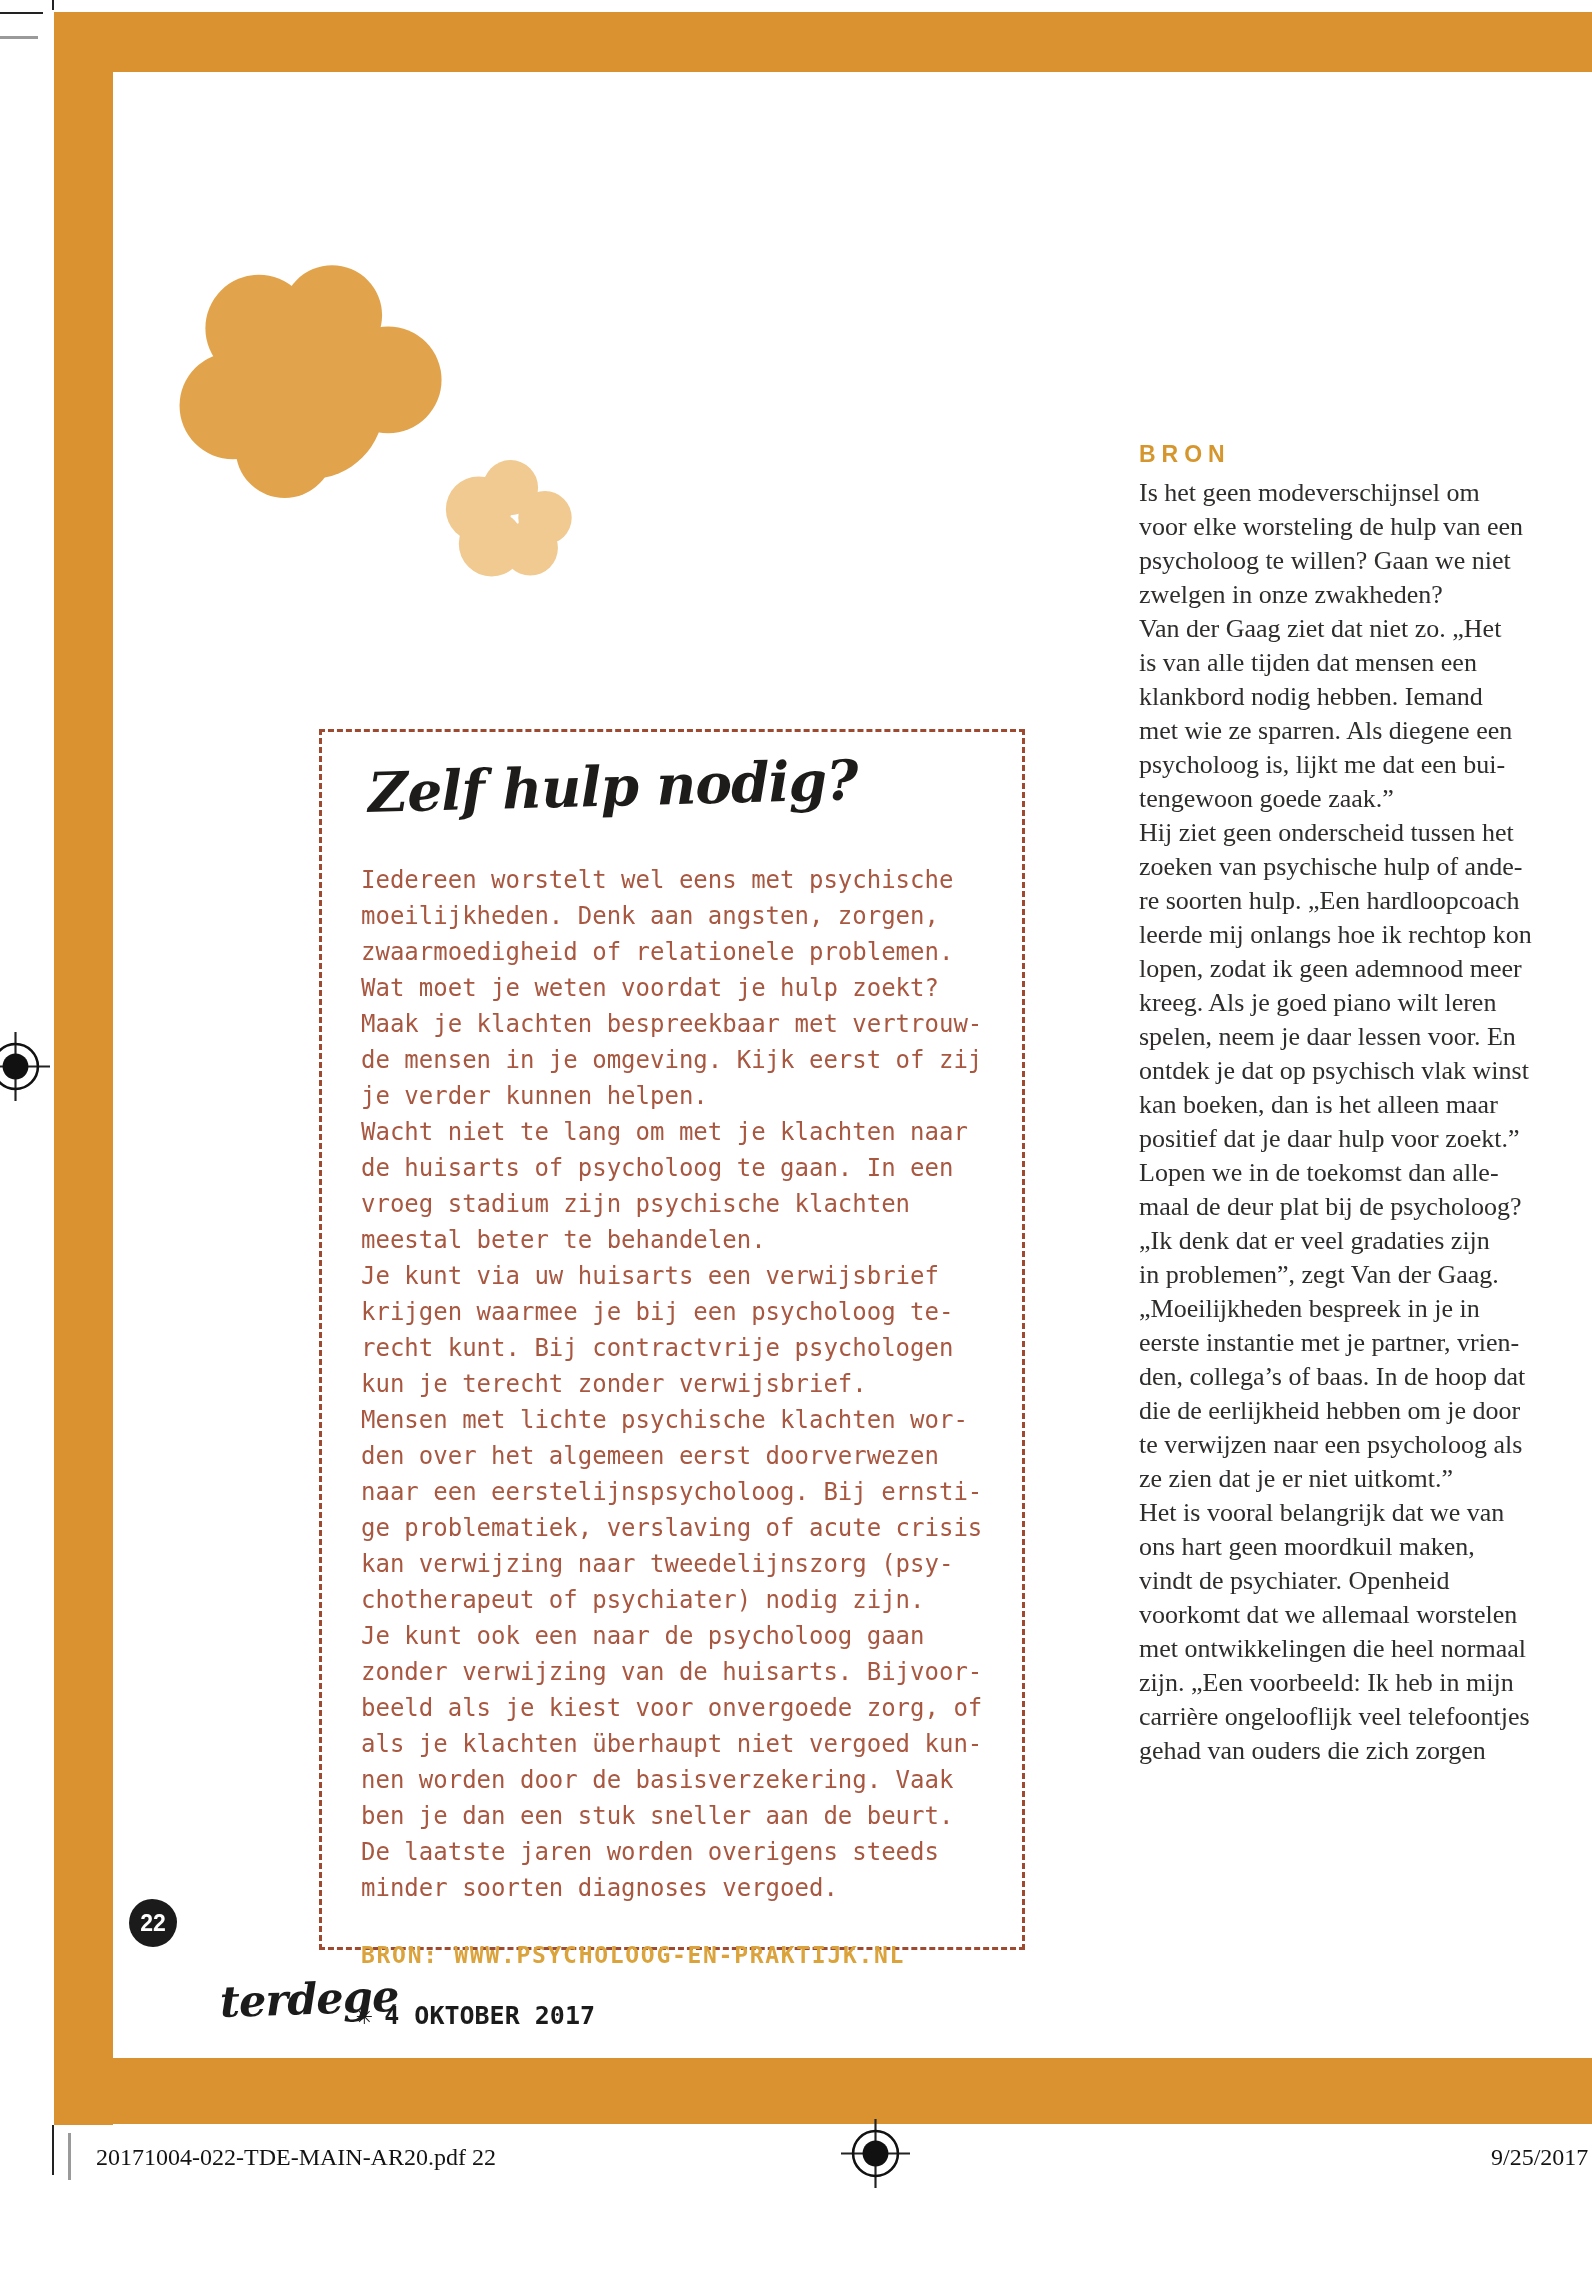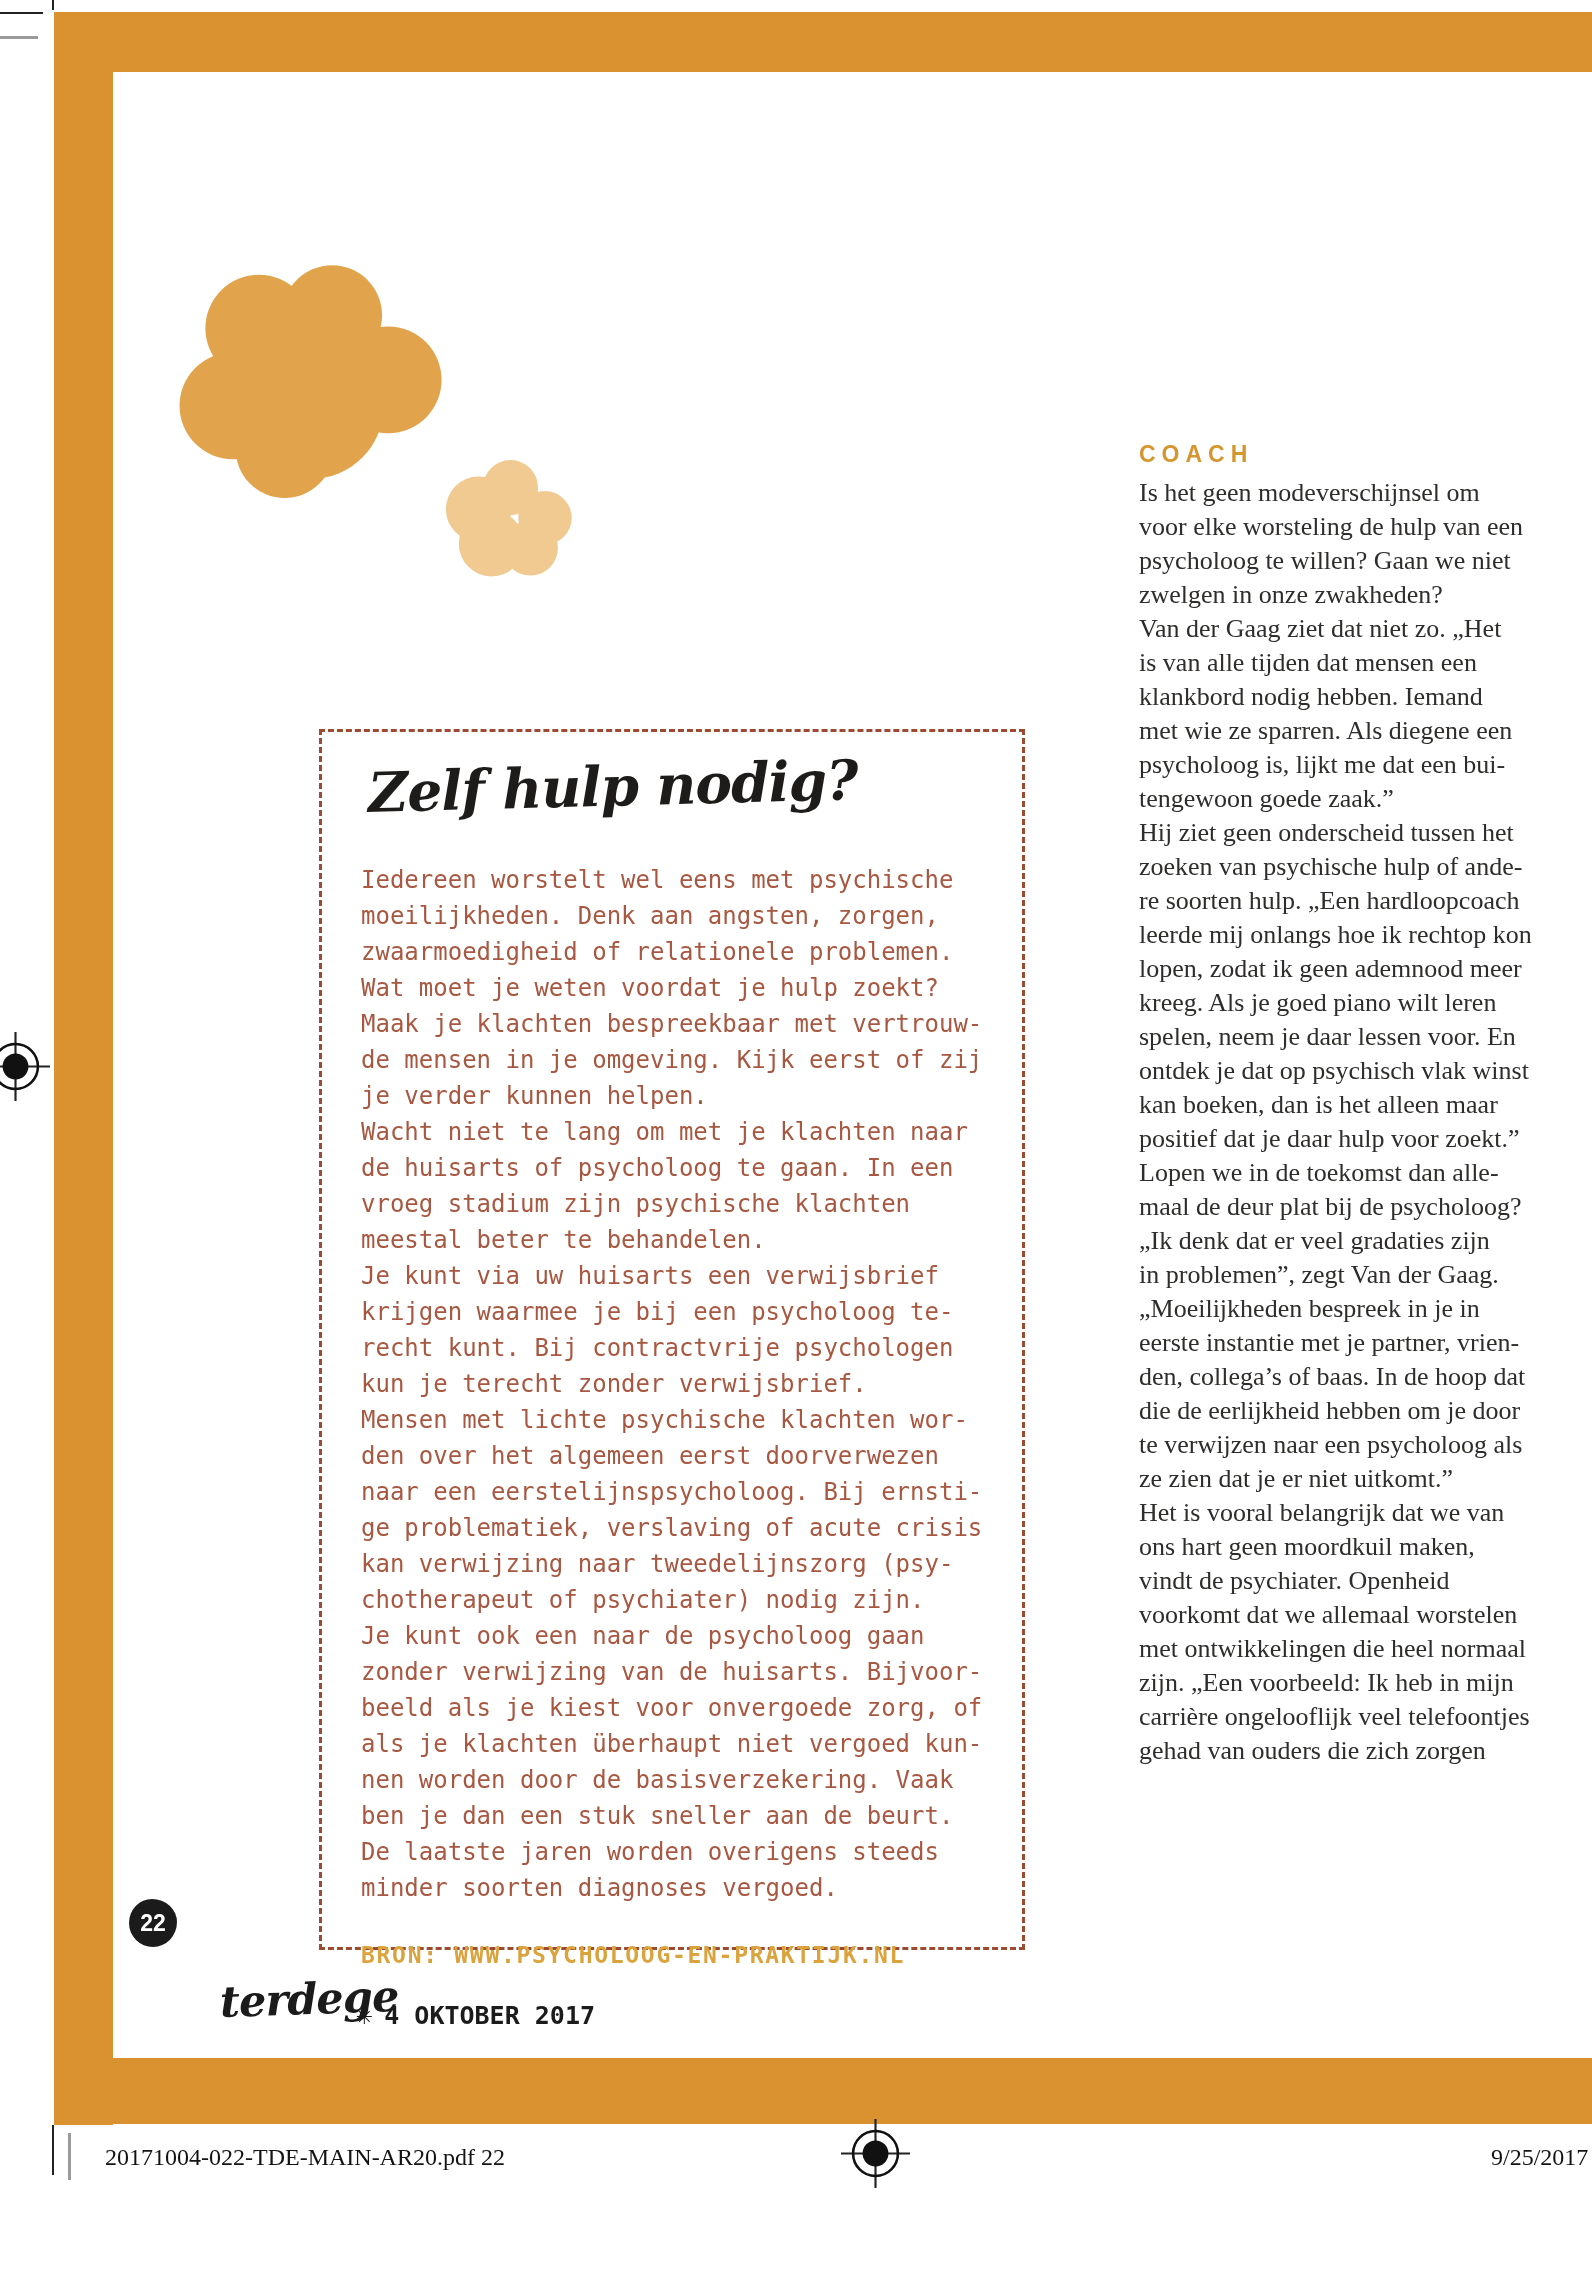--- a/index.html
+++ b/index.html
@@ -73,21 +73,21 @@
     font-family:"DejaVu Sans Mono",monospace;font-size:25px;font-weight:700;
     color:#1b1b1b;white-space:nowrap;
   }
   .mag-date .sep{margin-right:12px;font-size:27px;}
   
   .slug{
     position:absolute;top:2144px;
     font-family:"Liberation Serif",serif;font-size:24px;color:#131313;
     white-space:nowrap;
   }
-  .slug-left{left:105px;}
+  .slug-left{left:96px;}
   .slug-right{left:1491px;}
   
   .regmark{position:absolute;}
 </style>
 </head>
 <body>
 
 <div id="page">
 
   <div class="cropmark" style="left:52px;top:0;width:1.7px;height:10.4px;"></div>
@@ -147,21 +147,21 @@
 beeld als je kiest voor onvergoede zorg, of
 als je klachten überhaupt niet vergoed kun-
 nen worden door de basisverzekering. Vaak
 ben je dan een stuk sneller aan de beurt.
 De laatste jaren worden overigens steeds
 minder soorten diagnoses vergoed.</div>
     <div class="selfbox-source">BRON: WWW.PSYCHOLOOG-EN-PRAKTIJK.NL</div>
   </div>
 
   <div class="rightcol">
-    <div class="rc-heading">COACH</div>
+    <div class="rc-heading">BRON</div>
     <div class="rc-text">Is het geen modeverschijnsel om
 voor elke worsteling de hulp van een
 psycholoog te willen? Gaan we niet
 zwelgen in onze zwakheden?
 Van der Gaag ziet dat niet zo. „Het
 is van alle tijden dat mensen een
 klankbord nodig hebben. Iemand
 met wie ze sparren. Als diegene een
 psycholoog is, lijkt me dat een bui-
 tengewoon goede zaak.”

